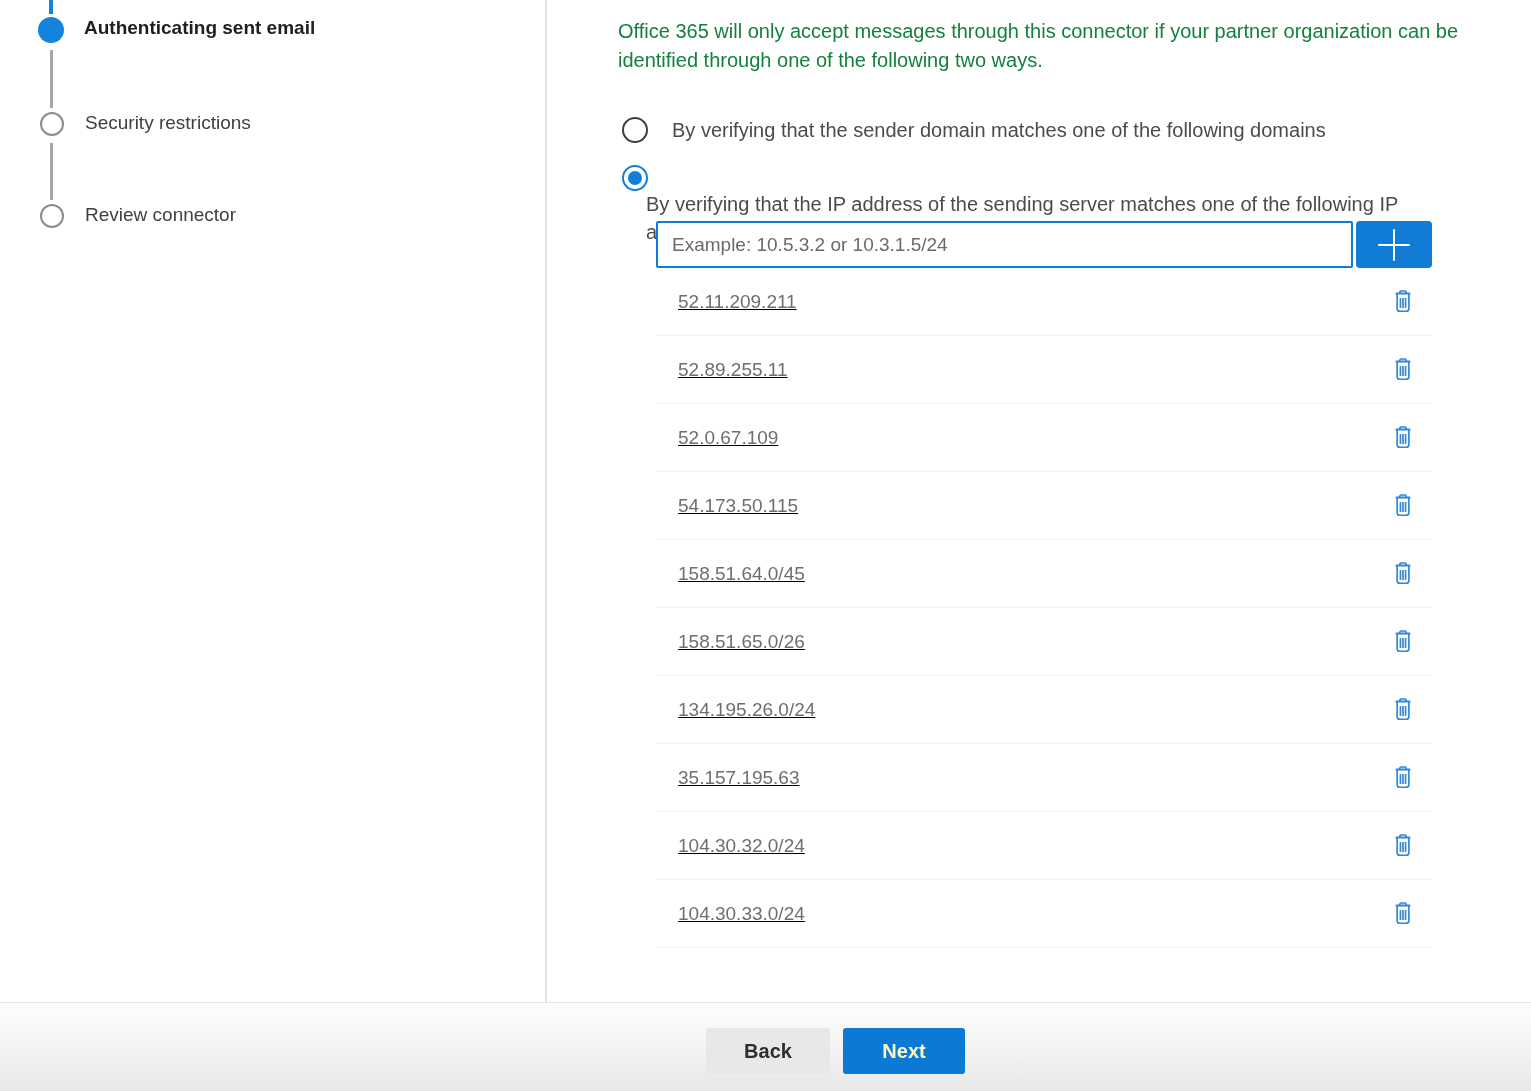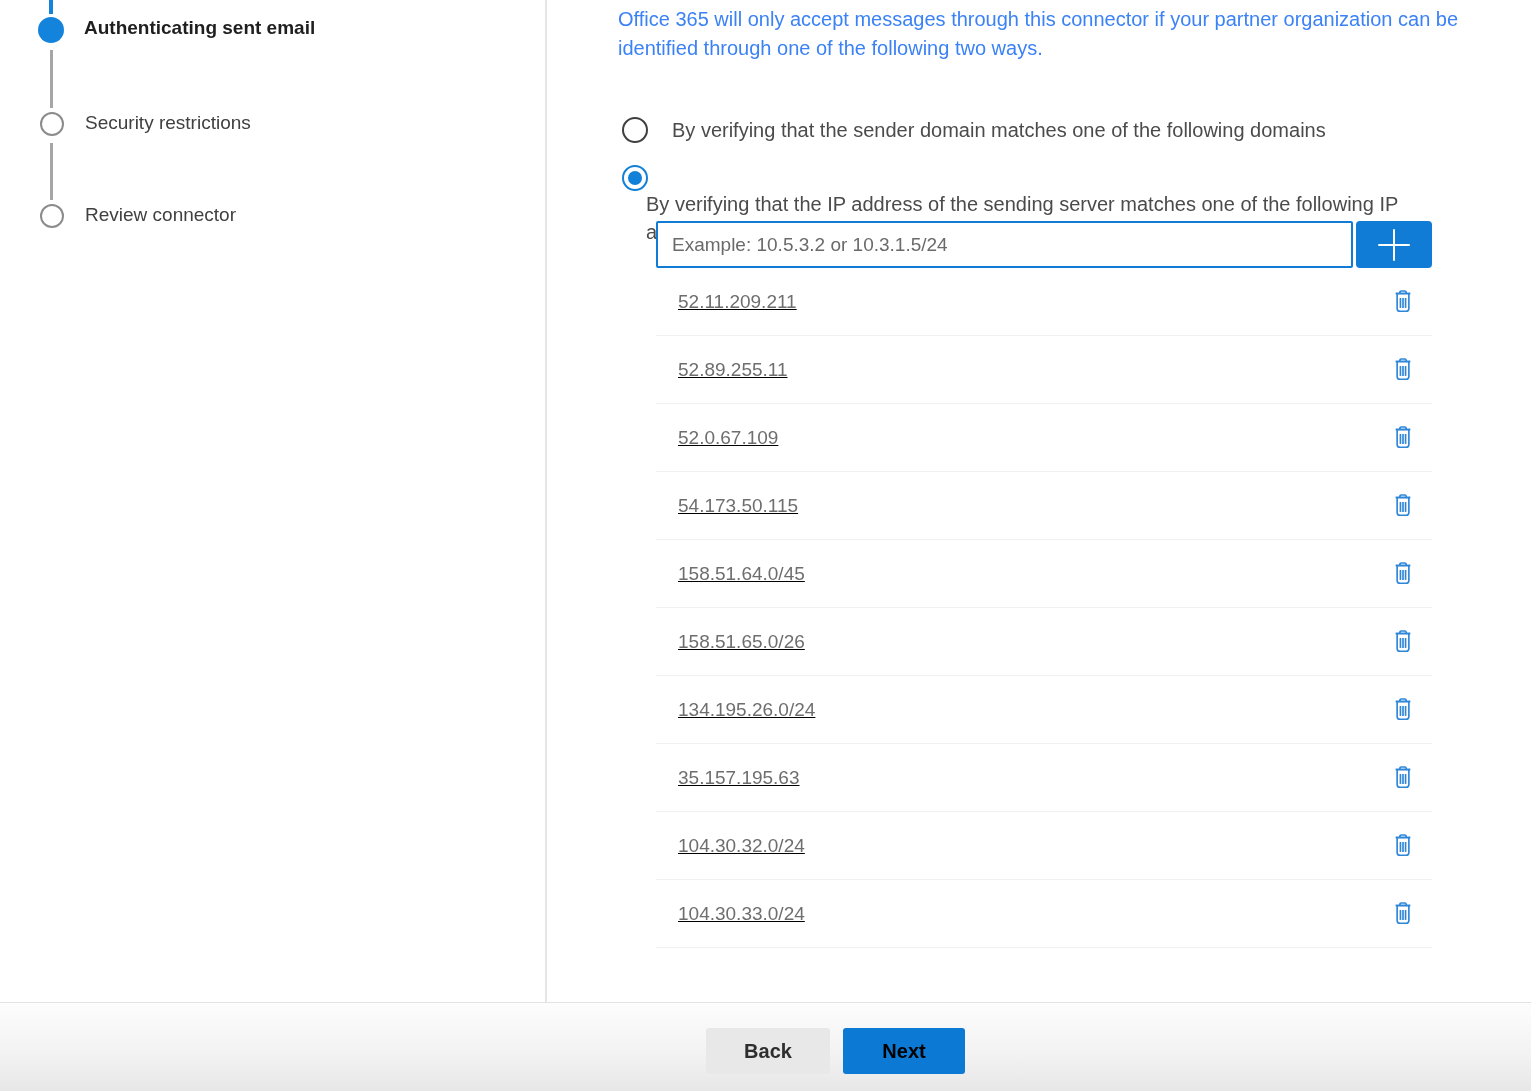--- a/index.html
+++ b/index.html
@@ -15,21 +15,21 @@
   .step{position:absolute;display:flex;align-items:flex-start;cursor:default;}
   .step-1{left:38px;top:17px;}
   .step-2{left:40px;top:112px;}
   .step-3{left:40px;top:204px;}
   .bullet-filled{width:26px;height:26px;border-radius:50%;background:#1383db;flex:0 0 auto;}
   .bullet-open{width:24px;height:24px;border-radius:50%;border:2.5px solid #8c8c8c;background:#fff;box-sizing:border-box;flex:0 0 auto;}
   .step-label{margin-left:21px;font-size:19px;color:#404040;white-space:nowrap;}
   .step-1 .step-label{font-weight:bold;color:#1f1f1f;margin-left:20px;}
 
   
-  .desc{position:absolute;left:618px;top:5px;width:912px;font-size:20px;line-height:28.5px;color:#3b82f6;margin:0;}
+  .desc{position:absolute;left:618px;top:17px;width:912px;font-size:20px;line-height:28.5px;color:#15803d;margin:0;}
   .radio-row{position:absolute;display:flex;align-items:flex-start;}
   .radio-row-1{left:622px;top:117px;}
   .radio-row-2{left:622px;top:165px;flex-direction:column;}
   .radio-circle{width:26px;height:26px;border-radius:50%;box-sizing:border-box;background:#fff;flex:0 0 auto;cursor:pointer;}
   .radio-unchecked{border:2px solid #3f3f3f;}
   .radio-checked{border:2px solid #1180d8;display:flex;align-items:center;justify-content:center;}
   .radio-dot{width:14px;height:14px;border-radius:50%;background:#1180d8;}
   .radio-label{margin-left:24px;font-size:20px;line-height:27.5px;color:#4b4b4b;cursor:pointer;}
   .radio-row-2 .radio-label{width:830px;}
 
@@ -40,21 +40,21 @@
 
   .ip-list{position:absolute;left:656px;top:268px;width:776px;list-style:none;margin:0;padding:0;}
   .ip-row{height:68px;display:flex;align-items:center;justify-content:space-between;border-bottom:1px solid #f1f1f1;padding:0 16px 0 22px;box-sizing:border-box;text-decoration:underline;}
   .ip-text{font-size:19px;color:#6e6e6e;}
   .trash-btn{background:none;border:none;padding:2px;cursor:pointer;display:flex;align-items:center;justify-content:center;}
 
   
   .footer{position:absolute;left:0;top:1002px;width:1531px;height:89px;background:linear-gradient(180deg,#fdfdfd 0%,#f2f2f2 60%,#e7e7e7 100%);border-top:1px solid #e2e2e2;box-sizing:border-box;}
   .footer button{position:absolute;top:25px;height:46px;border:none;border-radius:3px;font-size:20px;font-weight:600;font-family:"Liberation Sans",sans-serif;cursor:pointer;}
   .back-btn{left:706px;width:124px;background:#e8e8e8;color:#2e2e2e;}
-  .next-btn{left:843px;width:122px;background:#0c7ad4;color:#000000;}
+  .next-btn{left:843px;width:122px;background:#0c7ad4;color:#fef9c3;}
 </style>
 </head>
 <body>
 
 <div class="screen">
 
   <div class="v-divider"></div>
   <div class="connector blue"></div>
 
   <div class="step step-1">

